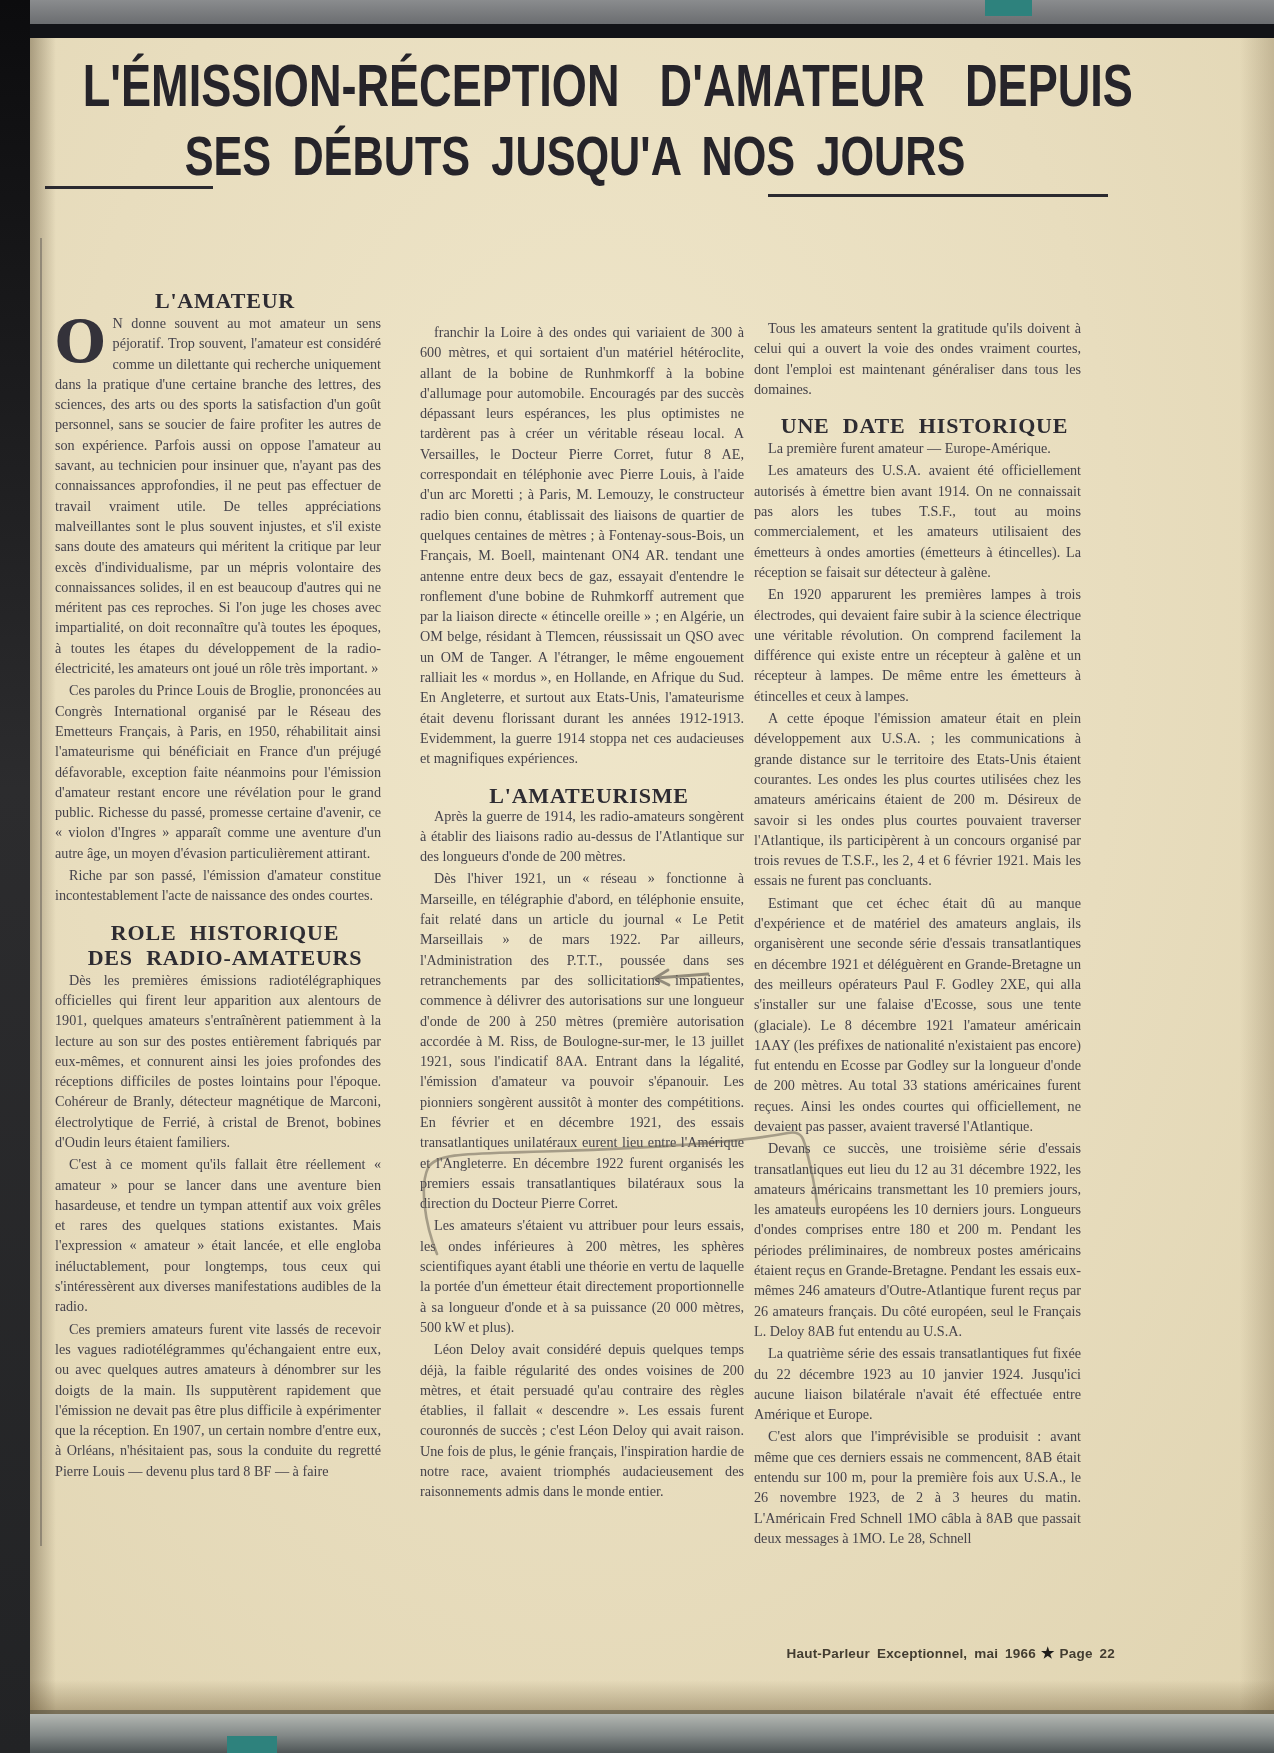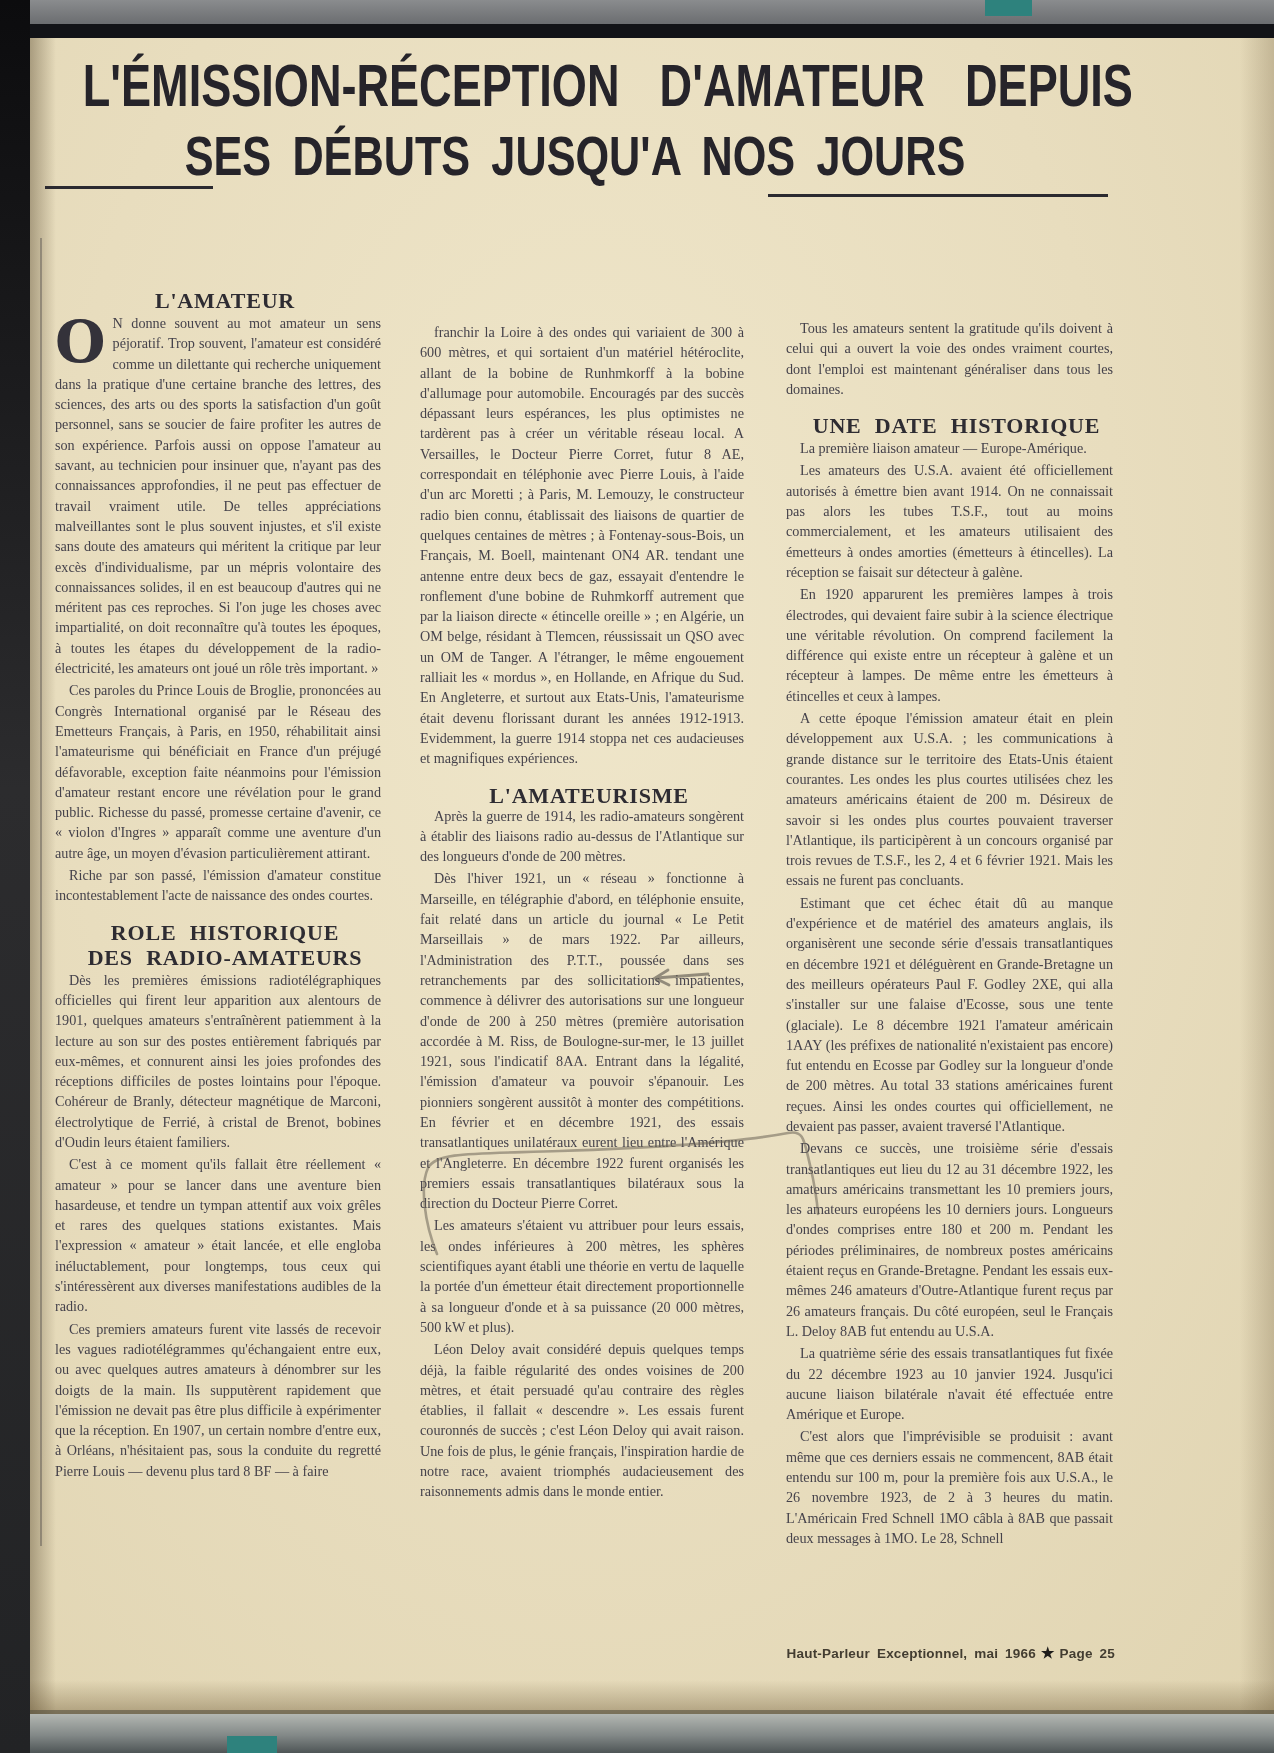--- a/index.html
+++ b/index.html
@@ -38,21 +38,21 @@
   .rule.left{left:45px;top:186px;width:168px;height:3px;}
   .rule.right{left:768px;top:194px;width:340px;height:3px;}
   .crease{position:absolute;left:40px;top:238px;width:2px;height:1308px;
         background:rgba(55,52,56,.35);}
 
   
   .col{position:absolute;font-size:14.2px;line-height:20.3px;color:#45424b;
         text-align:justify;overflow:hidden;}
   #col1{left:55px;top:290px;width:326px;height:1356px;}
   #col2{left:420px;top:322px;width:324px;height:1324px;}
-  #col3{left:786px;top:318px;width:327px;height:1330px;}
+  #col3{left:754px;top:318px;width:327px;height:1330px;}
   .col p{margin:0 0 2px;text-indent:14px;}
   .col p.noindent{text-indent:0;}
   .sec-head{font-weight:bold;text-align:center;text-indent:0;color:#2e2c32;
         font-size:22px;line-height:21px;letter-spacing:.8px;word-spacing:7px;
         margin:0 0 12px;}
   .sec-head.gap{margin-top:16px;}
   .dropcap{float:left;font-family:"DejaVu Serif",serif;font-weight:bold;
         font-size:58px;line-height:46px;padding:6px 7px 0 0;color:#34323a;}
 
   
@@ -102,32 +102,32 @@
     <p class="sec-head gap" style="margin-bottom:0;">L'AMATEURISME</p>
     <p>Après la guerre de 1914, les radio-amateurs songèrent à établir des liaisons radio au-dessus de l'Atlantique sur des longueurs d'onde de 200 mètres.</p>
     <p>Dès l'hiver 1921, un « réseau » fonctionne à Marseille, en télégraphie d'abord, en téléphonie ensuite, fait relaté dans un article du journal « Le Petit Marseillais » de mars 1922. Par ailleurs, l'Administration des P.T.T., poussée dans ses retranchements par des sollicitations impatientes, commence à délivrer des autorisations sur une longueur d'onde de 200 à 250 mètres (première autorisation accordée à M. Riss, de Boulogne-sur-mer, le 13 juillet 1921, sous l'indicatif 8AA. Entrant dans la légalité, l'émission d'amateur va pouvoir s'épanouir. Les pionniers songèrent aussitôt à monter des compétitions. En février et en décembre 1921, des essais transatlantiques unilatéraux eurent lieu entre l'Amérique et l'Angleterre. En décembre 1922 furent organisés les premiers essais transatlantiques bilatéraux sous la direction du Docteur Pierre Corret.</p>
     <p>Les amateurs s'étaient vu attribuer pour leurs essais, les ondes inférieures à 200 mètres, les sphères scientifiques ayant établi une théorie en vertu de laquelle la portée d'un émetteur était directement proportionnelle à sa longueur d'onde et à sa puissance (20 000 mètres, 500 kW et plus).</p>
     <p>Léon Deloy avait considéré depuis quelques temps déjà, la faible régularité des ondes voisines de 200 mètres, et était persuadé qu'au contraire des règles établies, il fallait « descendre ». Les essais furent couronnés de succès ; c'est Léon Deloy qui avait raison. Une fois de plus, le génie français, l'inspiration hardie de notre race, avaient triomphés audacieusement des raisonnements admis dans le monde entier.</p>
   </div>
 
   <div class="col" id="col3">
     <p>Tous les amateurs sentent la gratitude qu'ils doivent à celui qui a ouvert la voie des ondes vraiment courtes, dont l'emploi est maintenant généraliser dans tous les domaines.</p>
     <p class="sec-head gap">UNE DATE HISTORIQUE</p>
-    <p>La première liaison amateur — Europe-Amérique.</p>
+    <p>La première furent amateur — Europe-Amérique.</p>
     <p>Les amateurs des U.S.A. avaient été officiellement autorisés à émettre bien avant 1914. On ne connaissait pas alors les tubes T.S.F., tout au moins commercialement, et les amateurs utilisaient des émetteurs à ondes amorties (émetteurs à étincelles). La réception se faisait sur détecteur à galène.</p>
     <p>En 1920 apparurent les premières lampes à trois électrodes, qui devaient faire subir à la science électrique une véritable révolution. On comprend facilement la différence qui existe entre un récepteur à galène et un récepteur à lampes. De même entre les émetteurs à étincelles et ceux à lampes.</p>
     <p>A cette époque l'émission amateur était en plein développement aux U.S.A. ; les communications à grande distance sur le territoire des Etats-Unis étaient courantes. Les ondes les plus courtes utilisées chez les amateurs américains étaient de 200 m. Désireux de savoir si les ondes plus courtes pouvaient traverser l'Atlantique, ils participèrent à un concours organisé par trois revues de T.S.F., les 2, 4 et 6 février 1921. Mais les essais ne furent pas concluants.</p>
     <p>Estimant que cet échec était dû au manque d'expérience et de matériel des amateurs anglais, ils organisèrent une seconde série d'essais transatlantiques en décembre 1921 et déléguèrent en Grande-Bretagne un des meilleurs opérateurs Paul F. Godley 2XE, qui alla s'installer sur une falaise d'Ecosse, sous une tente (glaciale). Le 8 décembre 1921 l'amateur américain 1AAY (les préfixes de nationalité n'existaient pas encore) fut entendu en Ecosse par Godley sur la longueur d'onde de 200 mètres. Au total 33 stations américaines furent reçues. Ainsi les ondes courtes qui officiellement, ne devaient pas passer, avaient traversé l'Atlantique.</p>
     <p>Devans ce succès, une troisième série d'essais transatlantiques eut lieu du 12 au 31 décembre 1922, les amateurs américains transmettant les 10 premiers jours, les amateurs européens les 10 derniers jours. Longueurs d'ondes comprises entre 180 et 200 m. Pendant les périodes préliminaires, de nombreux postes américains étaient reçus en Grande-Bretagne. Pendant les essais eux-mêmes 246 amateurs d'Outre-Atlantique furent reçus par 26 amateurs français. Du côté européen, seul le Français L. Deloy 8AB fut entendu au U.S.A.</p>
     <p>La quatrième série des essais transatlantiques fut fixée du 22 décembre 1923 au 10 janvier 1924. Jusqu'ici aucune liaison bilatérale n'avait été effectuée entre Amérique et Europe.</p>
     <p>C'est alors que l'imprévisible se produisit : avant même que ces derniers essais ne commencent, 8AB était entendu sur 100 m, pour la première fois aux U.S.A., le 26 novembre 1923, de 2 à 3 heures du matin. L'Américain Fred Schnell 1MO câbla à 8AB que passait deux messages à 1MO. Le 28, Schnell</p>
   </div>
 
   <div id="footer">
-    <span>Haut-Parleur Exceptionnel, mai 1966</span><span class="star">★</span><span>Page 25</span>
+    <span>Haut-Parleur Exceptionnel, mai 1966</span><span class="star">★</span><span>Page 22</span>
   </div>
 
   <svg id="pencil" viewBox="0 0 1274 1753">
     <path d="M 437 1254 C 424 1222, 420 1185, 428 1168 C 436 1152, 470 1154, 560 1151 C 650 1148, 740 1142, 788 1133 C 804 1130, 804 1140, 810 1165 C 814 1182, 817 1200, 818 1214" fill="none" stroke="#6b6458" stroke-width="2.6" stroke-linecap="round" opacity="0.55"></path>
     <g stroke="#57524a" stroke-width="2.8" stroke-linecap="round" opacity="0.6" fill="none">
       <path d="M 708 974 L 656 978"></path>
       <path d="M 668 970 L 655 978 L 669 985"></path>
     </g>
   </svg>
 

